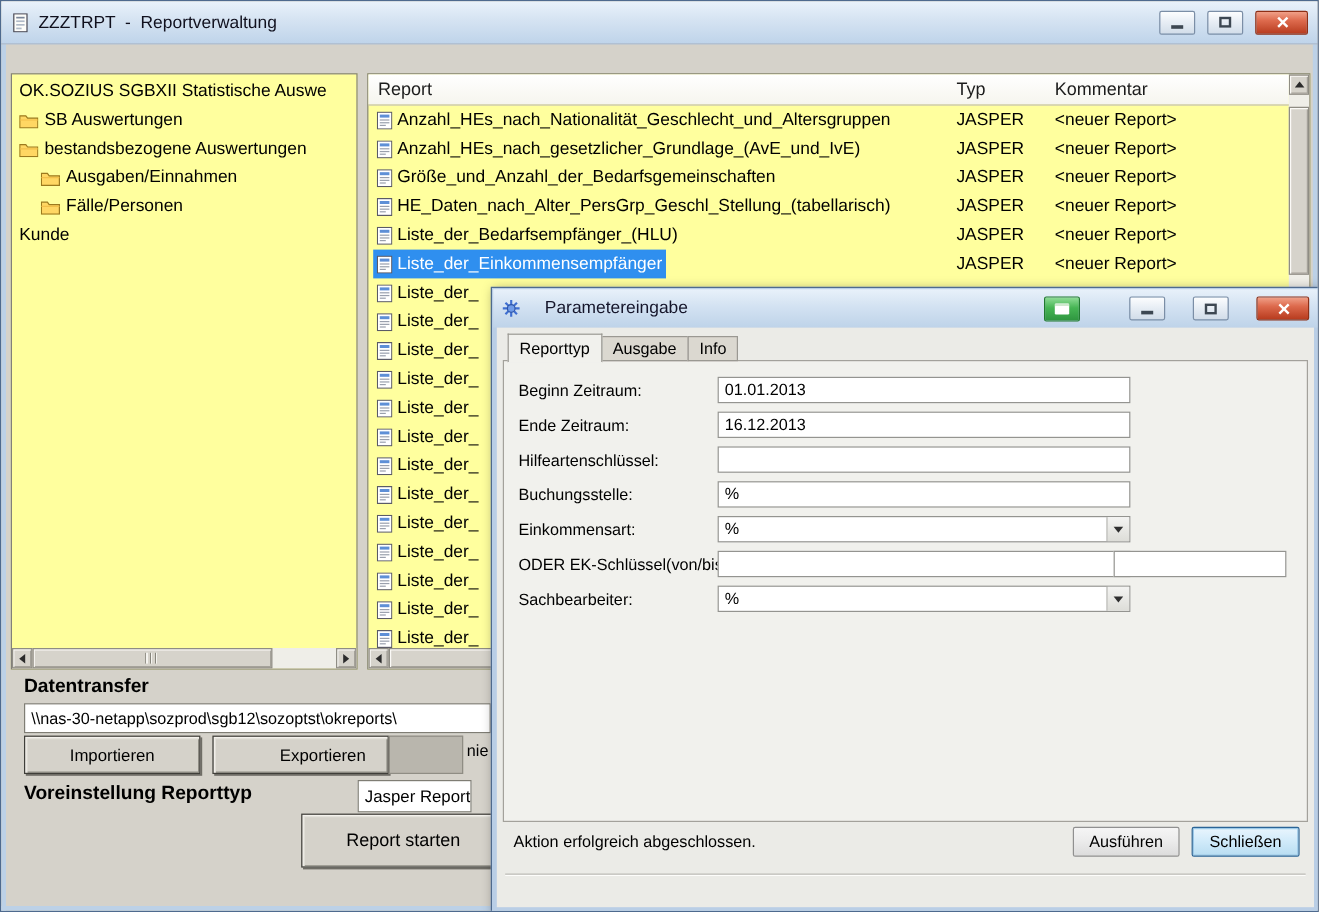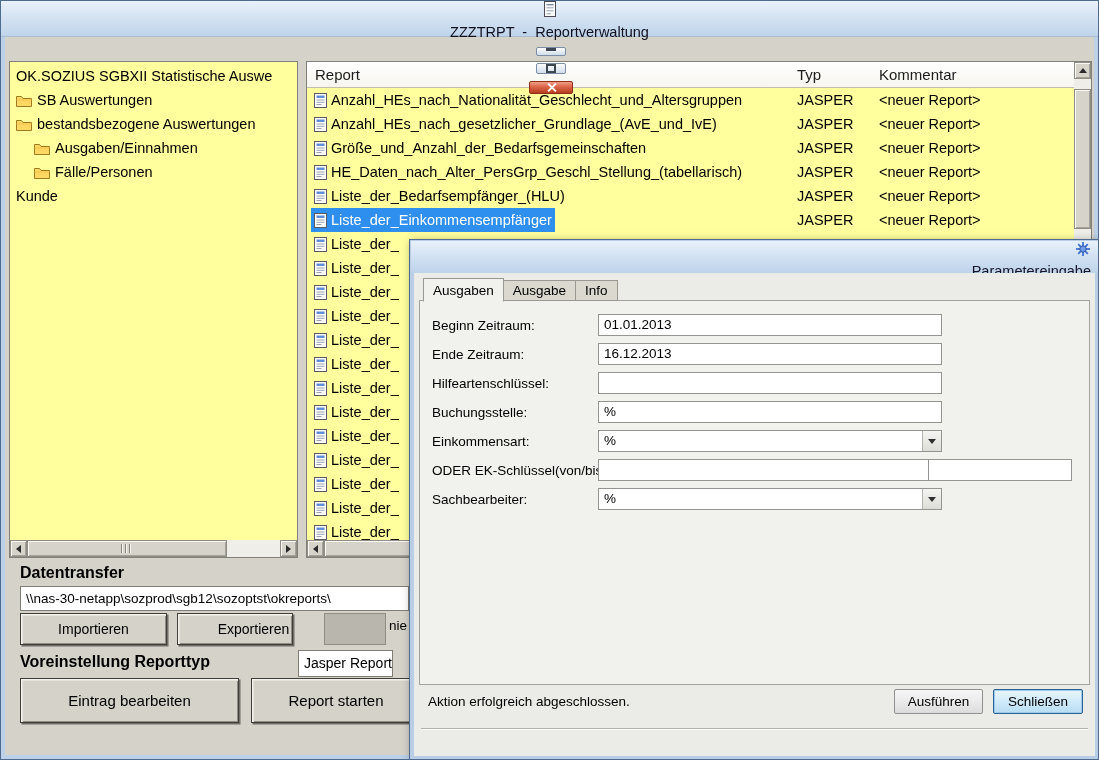--- a/index.html
+++ b/index.html
@@ -5,21 +5,21 @@
   * { margin:0; padding:0; box-sizing:border-box; }
   html,body { background:#555; }
   .screen { position:relative; width:1099px; height:760px; overflow:hidden;
             font-family:"Liberation Sans", sans-serif; background:#d5d2ca;
             border:1px solid #4e6a8e; cursor:default; }
 
   
   .titlebar { position:absolute; top:0; left:0; right:0; height:36px; z-index:6;
               background:linear-gradient(#e9f2fb,#d5e3f2 45%,#bfd4ea);
               border-bottom:1px solid #a8bcd4;
-              display:flex; align-items:center; padding:0 8px; gap:7px;flex-direction:column; }
+              display:flex; align-items:center; padding:0 8px; gap:7px; }
   .title-text { font-size:14.5px; color:#10101e; flex:1; white-space:pre; }
   .cap-btn { width:30px; height:20px; border:1px solid #7b8ea6; border-radius:2px;
              background:linear-gradient(#fcfdfe,#e8eef5 45%,#d2dde9);
              display:flex; align-items:center; justify-content:center; margin-left:3px; cursor:pointer; }
   .cap-btn.close { width:44px; background:linear-gradient(#f0a088,#dd6a4d 40%,#b83c1f); border-color:#8e2f16; }
   .glyph-min { width:10px; height:3px; background:#3d4752; align-self:flex-end; margin-bottom:4px; }
   .glyph-max { width:10px; height:9px; border:2px solid #3d4752; }
   .glyph-close { position:relative; width:11px; height:11px; }
   .glyph-close::before,.glyph-close::after { content:""; position:absolute; left:5px; top:0;
              width:2px; height:11px; background:#fff; }
@@ -83,37 +83,37 @@
 
   
   .dt-heading { position:absolute; left:19px; top:563px; font-size:16px; font-weight:bold; }
   .path-field { position:absolute; left:19px; top:585px; width:389px; height:25px; background:#fff;
                 border:1px solid #7f7d74; font-size:13.5px; line-height:23px; padding-left:5px;
                 white-space:pre; overflow:hidden; }
   .btn3d { font-family:inherit; color:#000; background:#d5d2ca; border:1px solid #3f3e39;
            box-shadow:inset 1px 1px 0 #f4f2ed, inset 2px 2px 0 #e4e2db, inset -1px -1px 0 #8f8d84, 1.5px 1.5px 0 #6f6d66;
            cursor:pointer; font-size:14px; white-space:pre; overflow:hidden; }
   .btn-import { position:absolute; left:19px;  top:612px; width:147px; height:32px; }
-  .btn-export { position:absolute; left:176px; top:612px; width:116px; height:32px;padding-left:37px; }
+  .btn-export { position:absolute; left:176px; top:612px; width:147px; height:32px;padding-left:37px; }
   .gray-frag  { position:absolute; left:323px; top:612px; width:62px; height:32px;
                 background:#b9b6ad; border:1px solid #8f8d84; }
   .nie-label  { position:absolute; left:388px; top:617px; font-size:13.5px; }
   .vt-heading { position:absolute; left:19px; top:652px; font-size:16px; font-weight:bold; }
   .type-field { position:absolute; left:297px; top:649px; width:95px; height:27px; background:#fff;
                 border:1px solid #7f7d74; font-size:14px; line-height:25px; padding-left:5px;
                 white-space:pre; overflow:hidden; }
   .btn-edit  { position:absolute; left:19px;  top:677px; width:219px; height:45px; font-size:15px; }
   .btn-start { position:absolute; left:250px; top:677px; width:170px; height:45px; font-size:15px; }
 
   
   .dialog { position:absolute; left:408px; top:238px; width:691px; height:522px; z-index:10;
             background:#b9cee6; border:1px solid #4e6a8e; box-shadow:2px 2px 9px rgba(0,0,0,.35); }
   .dialog-titlebar { position:absolute; top:1px; left:1px; right:1px; height:32px;
             background:linear-gradient(#e8f1fa,#d3e2f2 45%,#bed3e9);
-            display:flex; align-items:flex-end; padding:0 7px; gap:6px;flex-direction:column; }
+            display:flex; align-items:center; padding:0 7px; gap:20px; }
   .dlg-title { font-size:14.5px; color:#15152a; flex:1; white-space:pre; }
   .green-btn { width:30px; height:21px; border-radius:2px;
                background:linear-gradient(#8fdc96,#46b554 45%,#2f9640); border:1px solid #1f7a2e;
                display:flex; align-items:center; justify-content:center; margin-right:18px; cursor:pointer; }
   .printer-glyph { width:12px; height:9px; background:#fff; border-radius:1px;
                box-shadow:inset 0 2px 0 #cfe9cf; }
   .dialog-client { position:absolute; top:33px; left:4px; right:4px; bottom:4px; background:#ebebe7; }
   .tabs { position:absolute; top:5px; left:9px; display:flex; align-items:flex-end; z-index:2; }
   .tab  { font-size:13.5px; padding:2px 9px 3px; background:#dbd8d0; border:1px solid #9a9892;
           margin-left:-1px; height:21px; cursor:pointer; white-space:pre; }
@@ -550,21 +550,20 @@
   </div>
 
   <div class="dt-heading">Datentransfer</div>
   <div class="path-field"><span>\\nas-30-netapp\sozprod\sgb12\sozoptst\okreports\</span></div>
   <button class="btn3d btn-import">Importieren</button>
   <button class="btn3d btn-export">Exportieren</button>
   <div class="gray-frag"></div>
   <span class="nie-label">nie</span>
   <div class="vt-heading">Voreinstellung Reporttyp</div>
   <div class="type-field"><span>Jasper Reports</span></div>
-  <button class="btn3d btn-edit">Eintrag bearbeiten</button>
   <button class="btn3d btn-start">Report starten</button>
 
   <div class="dialog">
     <div class="dialog-titlebar">
       <span class="icon">
         <svg width="16" height="16" viewBox="0 0 16 16">
             <g stroke="#3f6fd1" stroke-width="1.8">
               <line x1="8" y1="1" x2="8" y2="5"></line>
               <line x1="8" y1="11" x2="8" y2="15"></line>
               <line x1="1" y1="8" x2="5" y2="8"></line>
@@ -586,21 +585,21 @@
         </span>
       <span class="cap-btn">
           <span class="glyph-max"></span>
         </span>
       <span class="cap-btn close">
           <span class="glyph-close"></span>
         </span>
     </div>
     <div class="dialog-client">
       <div class="tabs">
-          <span class="tab active">Ausgaben</span>
+          <span class="tab active">Reporttyp</span>
           <span class="tab">Ausgabe</span>
           <span class="tab">Info</span>
         </div>
       <div class="form-panel">
           <div class="frow">
             <span class="flabel">Beginn Zeitraum:</span>
             <div class="ffield"><span class="fval">01.01.2013</span></div>
           </div>
           <div class="frow">
             <span class="flabel">Ende Zeitraum:</span>

